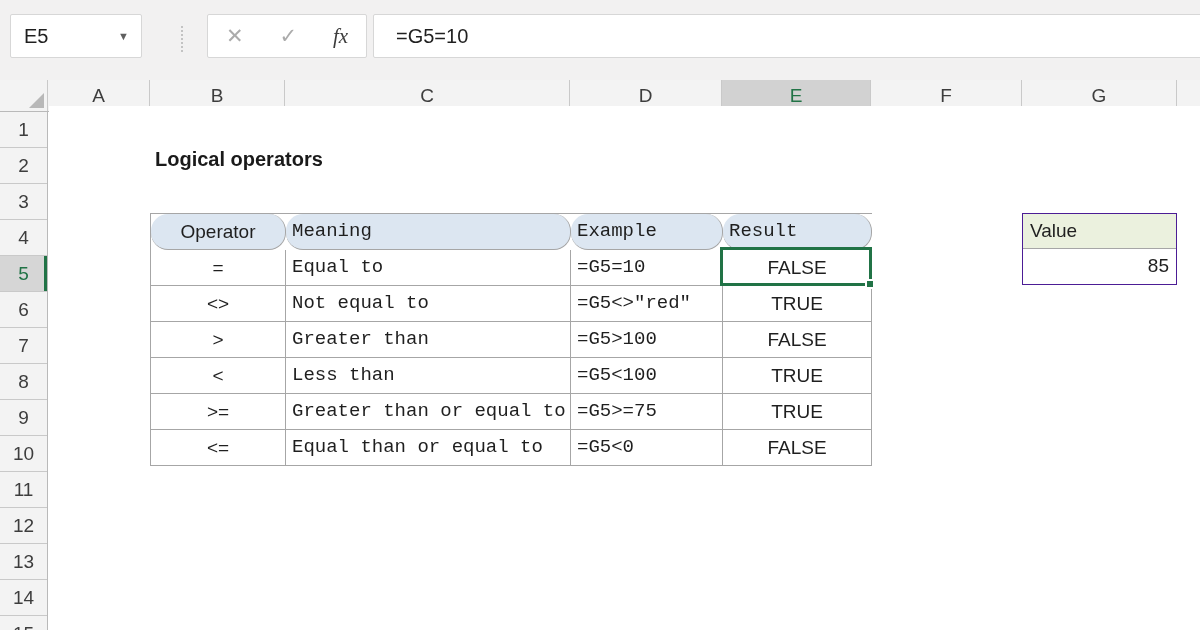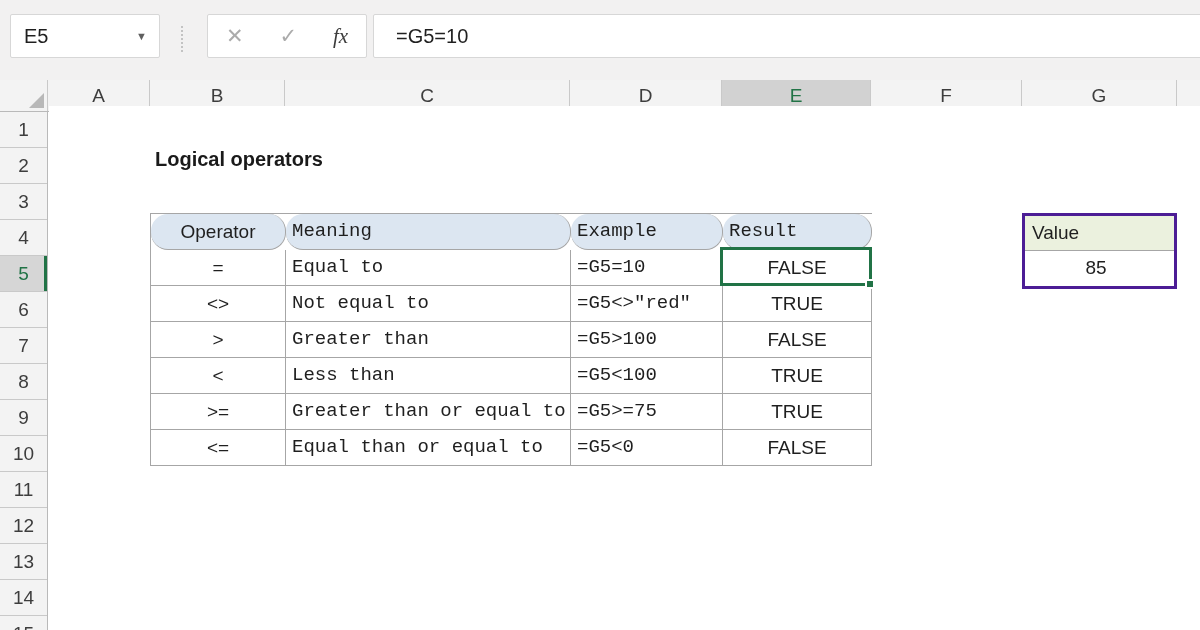--- a/index.html
+++ b/index.html
@@ -3,21 +3,21 @@
 <meta charset="utf-8">
 <style>
   * { margin:0; padding:0; box-sizing:border-box; }
   html,body { width:1200px; height:630px; overflow:hidden; background:#fff;
               font-family:"Liberation Sans", sans-serif; color:#1f1f1f; }
 
   
   .toolbar { position:absolute; left:0; top:0; width:1200px; height:80px; background:#f2f1f1; }
   .tb-box { position:absolute; top:14px; height:44px; background:#fff;
             border:1px solid #d7d7d7; border-radius:2px; display:flex; align-items:center; }
-  .namebox { left:10px; width:150px; padding-left:13px; font-size:20px; justify-content:space-between; }
+  .namebox { left:10px; width:132px; padding-left:13px; font-size:20px; justify-content:space-between; }
   .namebox .caret { font-size:11px; color:#5f5f5f; padding-right:12px; }
   .dots-sep { position:absolute; left:181px; top:26px; height:26px; width:0;
               border-left:2px dotted #c3c3c3; }
   .fxbox { left:207px; width:160px; justify-content:space-around; }
   .icon-x, .icon-check { font-size:21px; color:#ababab; }
   .icon-fx { font-family:"Liberation Serif", serif; font-style:italic; font-weight:normal;
              font-size:21px; color:#3c3c3c; }
   .formulabox { left:373px; width:829px; padding-left:22px; font-size:20px; }
 
   
@@ -49,25 +49,25 @@
               grid-template-columns:135px 285px 152px 149px;
               border-top:1px solid #a6a6a6; border-left:1px solid #a6a6a6; }
   .op-table .cell { height:36px; line-height:35px; font-size:19px; background:#fff;
                     border-right:1px solid #a6a6a6; border-bottom:1px solid #a6a6a6;
                     white-space:nowrap; overflow:hidden; }
   .op-table .hdr { background:#dce6f1;border-radius:17px; }
   .al-c { text-align:center; }
   .al-l { text-align:left; padding-left:6px;font-family:Liberation Mono, monospace; }
 
   .value-box { position:absolute; left:973px; top:107px; width:155px;
-               border:3px solid #4c1d95; }
+               border:1px solid #4c1d95; }
   .vb-hdr { height:35px; line-height:34px; background:#ebf1de; font-size:19px;
             padding-left:7px; border-bottom:1px solid #a6a6a6; }
   .vb-val { height:35px; line-height:34px; background:#fff; font-size:19px;
-            text-align:center; padding-right:7px; }
+            text-align:right; padding-right:7px; }
 
   .sel-border { position:absolute; left:671px; top:141px; width:152px; height:39px;
                 border:3px solid #217346; background:transparent; }
   .fill-handle { position:absolute; right:-6px; bottom:-6px; width:10px; height:10px;
                  background:#217346; border:2px solid #fff; }
 </style>
 </head>
 <body>
 
 <div class="toolbar">

